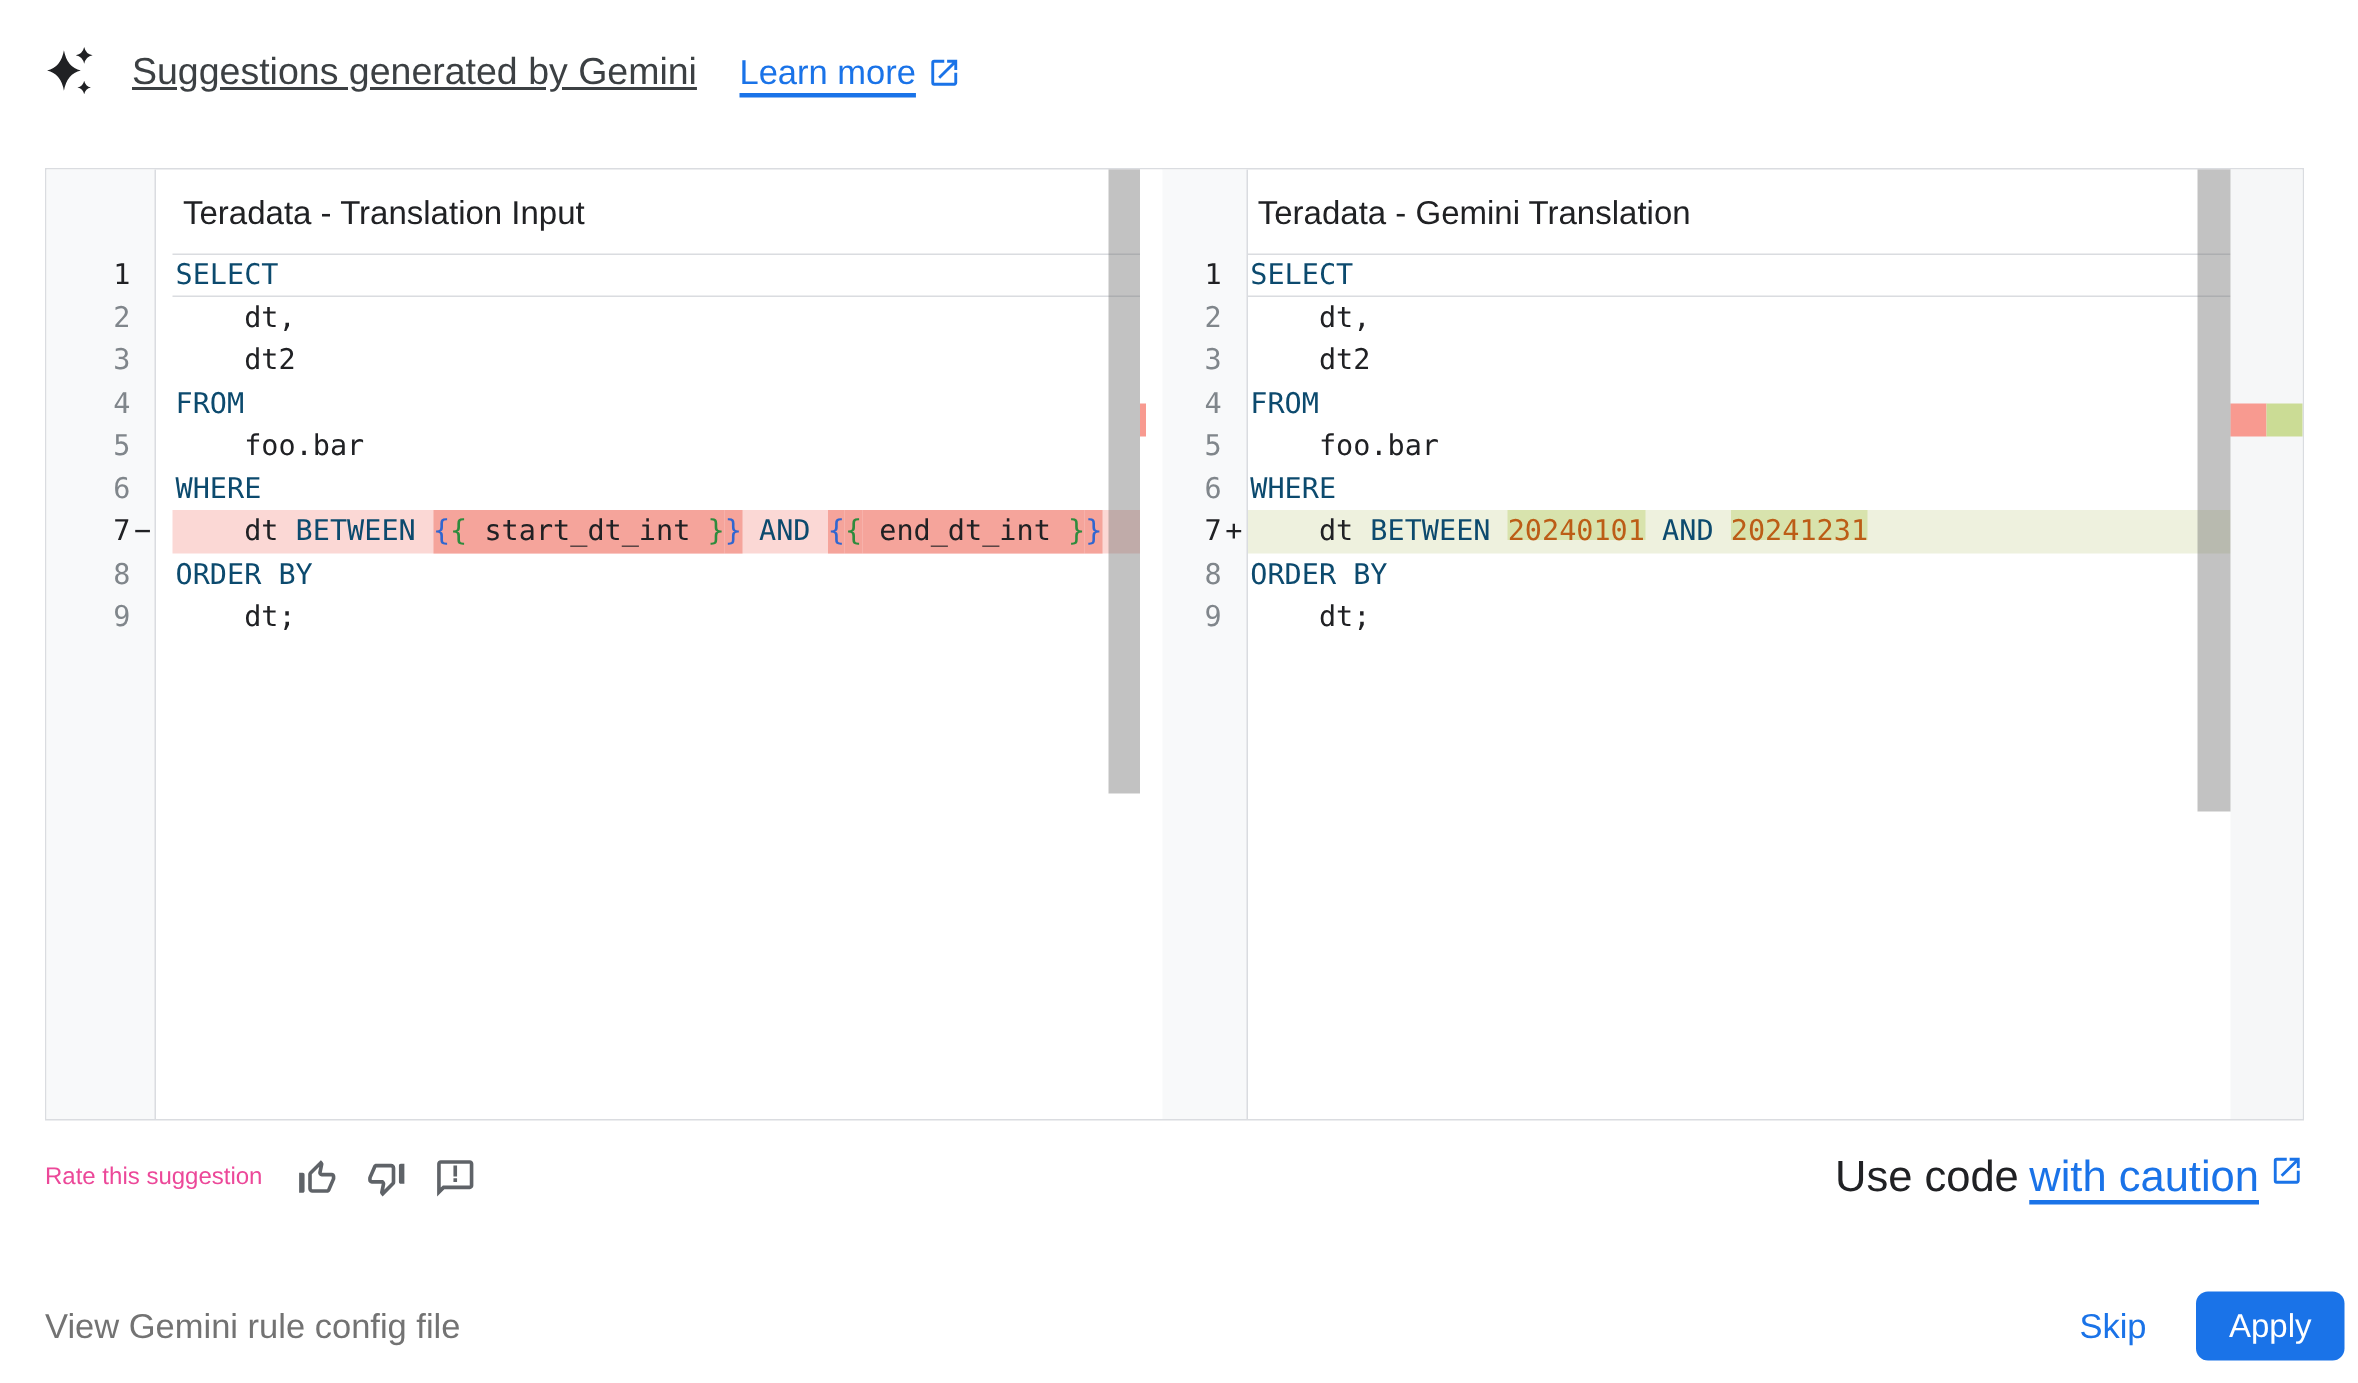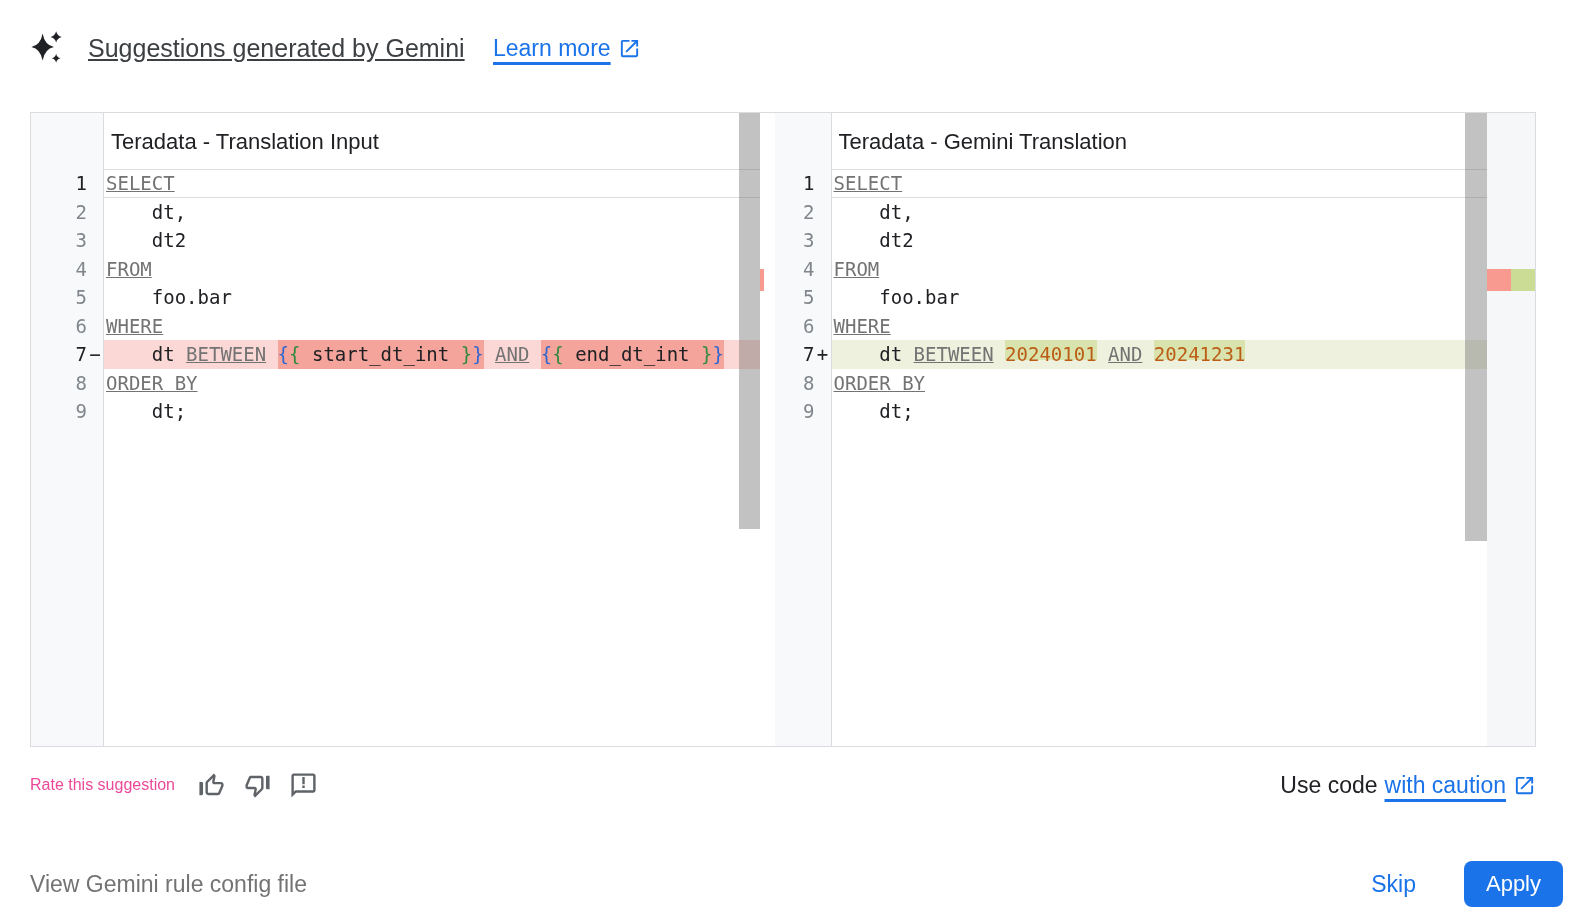--- a/index.html
+++ b/index.html
@@ -22,58 +22,58 @@
   .gap{position:relative;width:15px;height:100%;background:#fff;}
   .gutter{position:absolute;top:0;bottom:0;left:0;background:#f8f9fa;border-right:1px solid #dadce0;
     box-sizing:border-box;padding-top:56px;font-family:"DejaVu Sans Mono", monospace;font-size:19px;color:#80868b;}
   .editor.left .gutter{width:73px;}
   .editor.right .gutter{width:57px;}
   .gut-row{display:flex;height:28.5px;line-height:28.5px;}
   .gut-row .gnum{flex:1;text-align:right;}
   .gut-row .gsign{width:16px;text-align:center;}
   .gut-row.act{color:#202124;}
   .content{position:absolute;top:0;right:0;bottom:0;}
-  .editor.left .content{left:73px;}
+  .editor.left .content{left:84px;}
   .editor.right .content{left:57px;}
   .pane-title{height:56px;line-height:58px;padding-left:7px;font-size:22px;color:#202124;
     white-space:nowrap;overflow:hidden;}
   .code-row{height:28.5px;line-height:28.5px;white-space:pre;box-sizing:border-box;
     font-family:"DejaVu Sans Mono", monospace;font-size:19px;color:#202124;padding-left:2px;}
   .code-row.active-line{background:#fff;border-top:1px solid #dadce0;border-bottom:1px solid #dadce0;line-height:26.5px;}
   .code-row.del{background:#fbd8d5;}
   .code-row.add{background:#eef1de;}
-  .tok-kw{color:#737373;text-decoration:underline;}
+  .tok-kw{color:#0c4a6e;}
   .tok-pl{color:#202124;}
   .tok-brb{color:#3066d0;}
   .tok-brg{color:#2e8b3d;}
   .tok-num{color:#bc5d16;}
   .code-row.del .tok-hl{background:#f5a49b;display:inline-block;height:28.5px;}
   .code-row.add .tok-hl{background:#d8e3ad;display:inline-block;height:20px;}
   .vscroll{position:absolute;top:0;right:0;background:rgba(110,110,110,0.42);z-index:5;}
   .editor.left .vscroll{width:21px;height:416px;}
   .editor.right .vscroll{width:22px;height:428px;}
   .edge-marker{position:absolute;left:0;top:156px;width:4px;height:22px;background:#f89a90;}
   .ruler{position:relative;width:48px;height:100%;background:#f6f7f8;}
   .ruler .mark-del{position:absolute;left:0;top:156px;width:24px;height:22px;background:#f89a90;}
   .ruler .mark-add{position:absolute;left:24px;top:156px;width:24px;height:22px;background:#cbdc95;}
   
   .rate-row{position:absolute;left:30px;top:766px;width:1506px;height:38px;
     display:flex;justify-content:space-between;align-items:center;}
   .rate-left{display:flex;align-items:center;gap:12px;}
   .rate-label{font-size:16px;color:#ec4899;margin-right:8px;}
   .icon-btn{width:34px;height:34px;display:flex;align-items:center;justify-content:center;
     color:#5f6368;cursor:pointer;background:none;border:none;padding:0;}
-  .rate-right{display:flex;align-items:center;font-size:23px;color:#202124;gap:7px;}
+  .rate-right{display:flex;font-size:29px;color:#202124;gap:7px;}
   .caution-link{color:#1a73e8;text-decoration:underline;text-decoration-thickness:2.5px;
     text-underline-offset:6px;cursor:pointer;}
   
   .footer{position:absolute;left:30px;top:860px;width:1533px;height:48px;
     display:flex;justify-content:space-between;align-items:center;}
   .config-link{font-size:23px;font-weight:500;color:#737373;cursor:pointer;}
-  .footer-right{display:flex;align-items:center;gap:48px;}
+  .footer-right{display:flex;align-items:center;gap:33px;}
   .skip-btn{font-size:23px;font-weight:500;color:#1a73e8;background:none;border:none;cursor:pointer;padding:0;
     font-family:"Liberation Sans", sans-serif;}
   .apply-btn{width:99px;height:46px;background:#1a73e8;color:#fff;border:none;border-radius:8px;
     font-size:22px;font-weight:500;cursor:pointer;font-family:"Liberation Sans", sans-serif;
     display:flex;align-items:center;justify-content:center;}
   svg{display:block;}
 </style>
 </head>
 <body>
 

